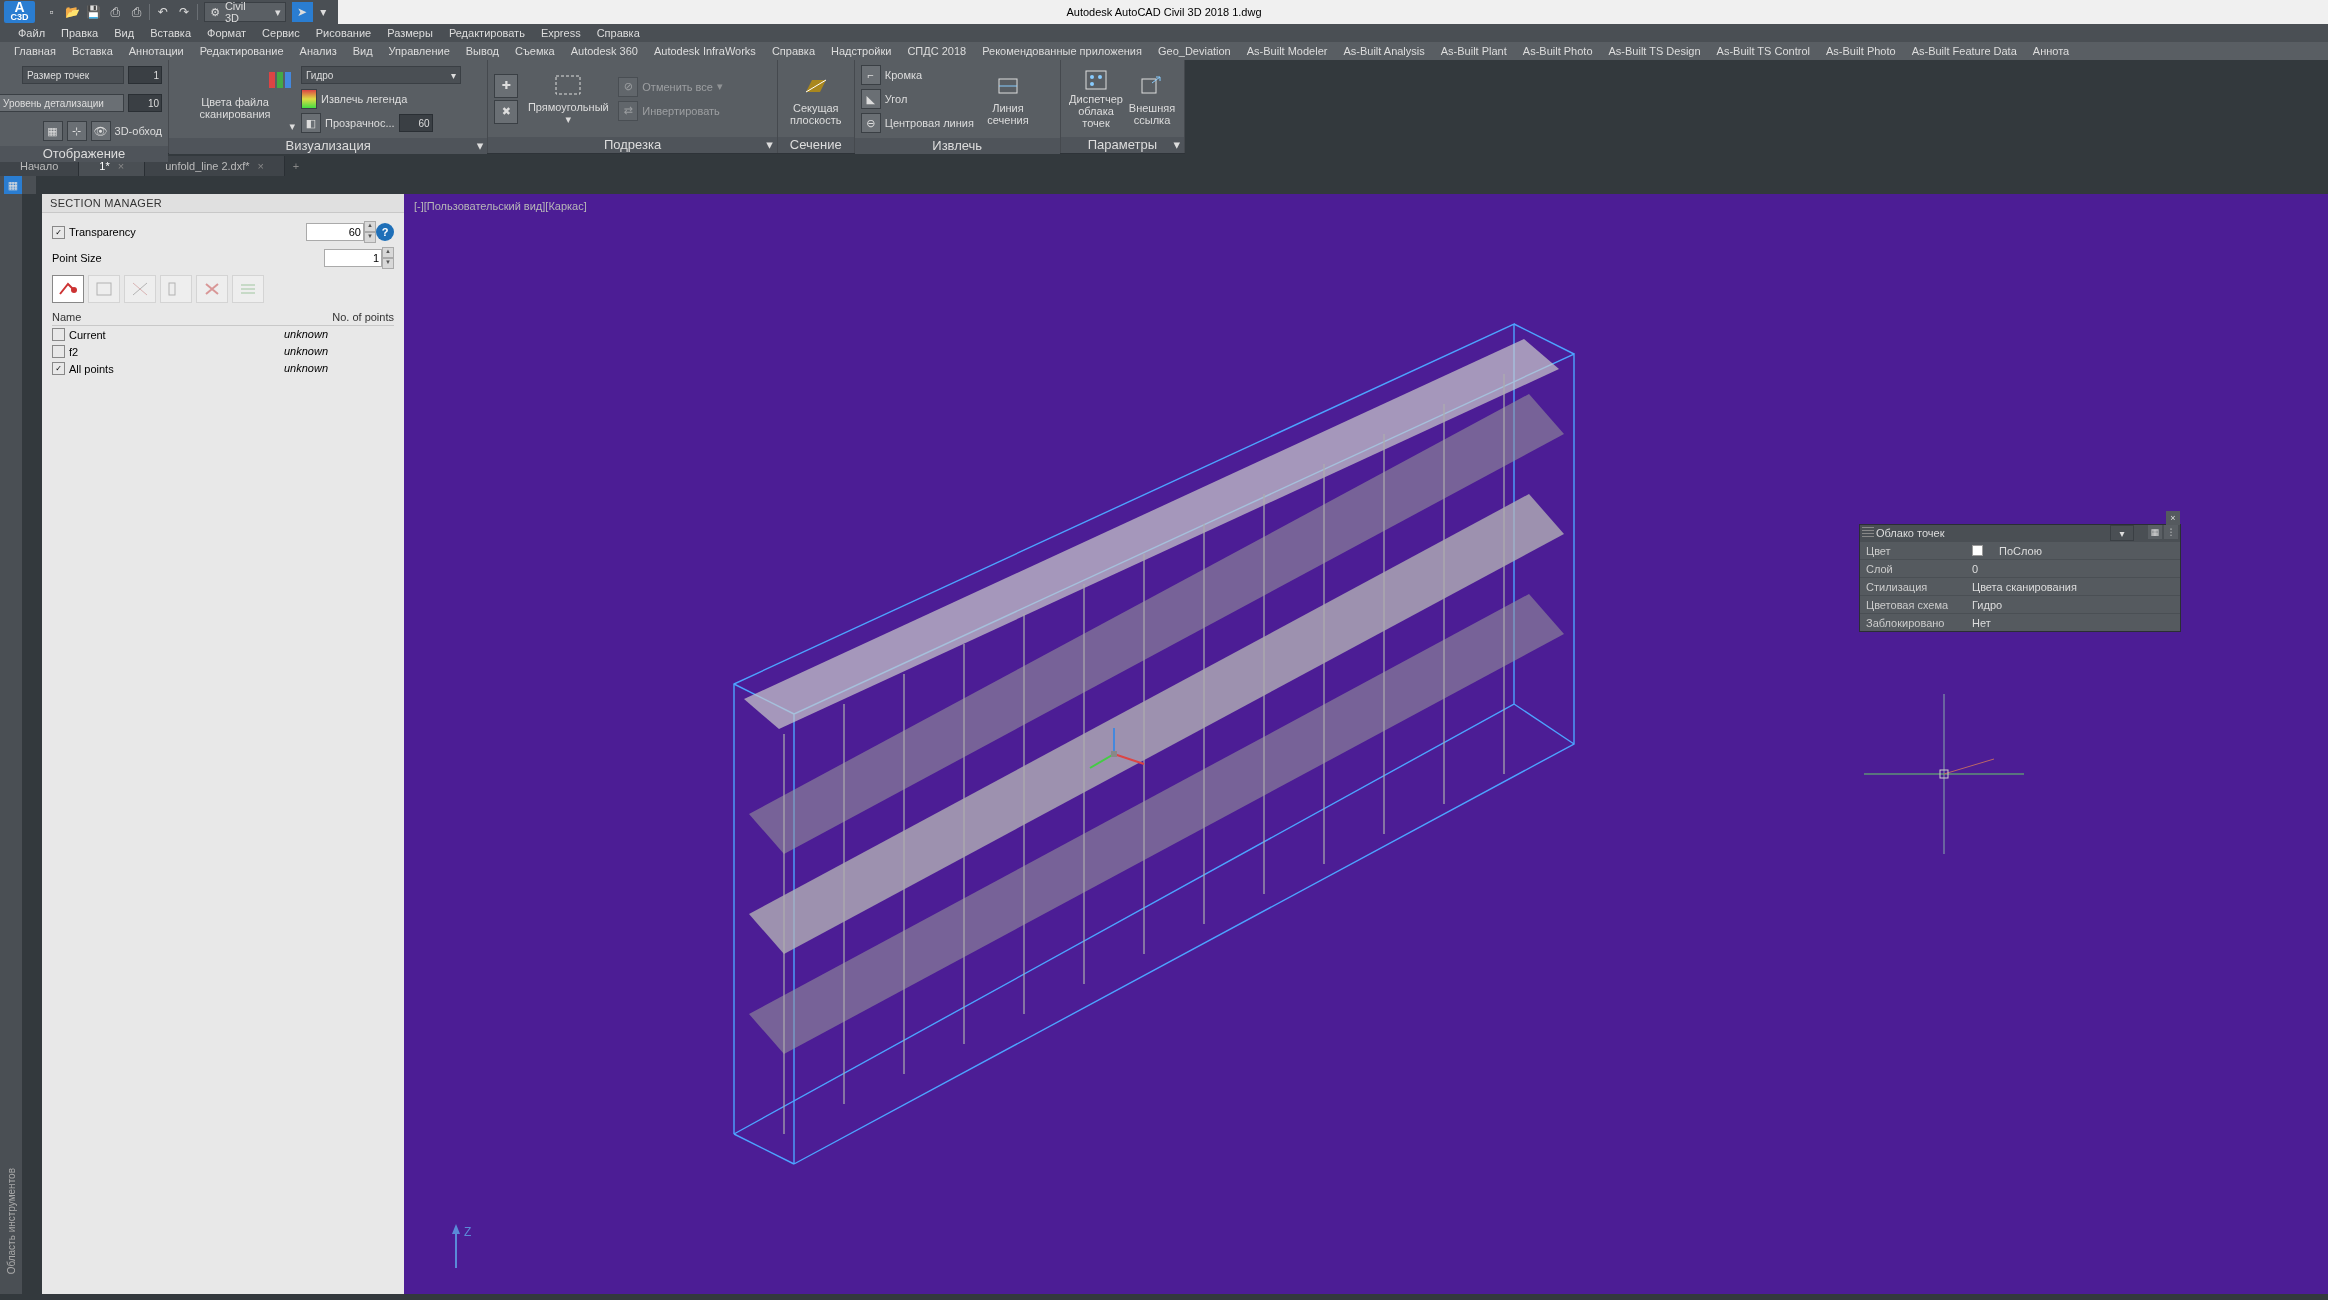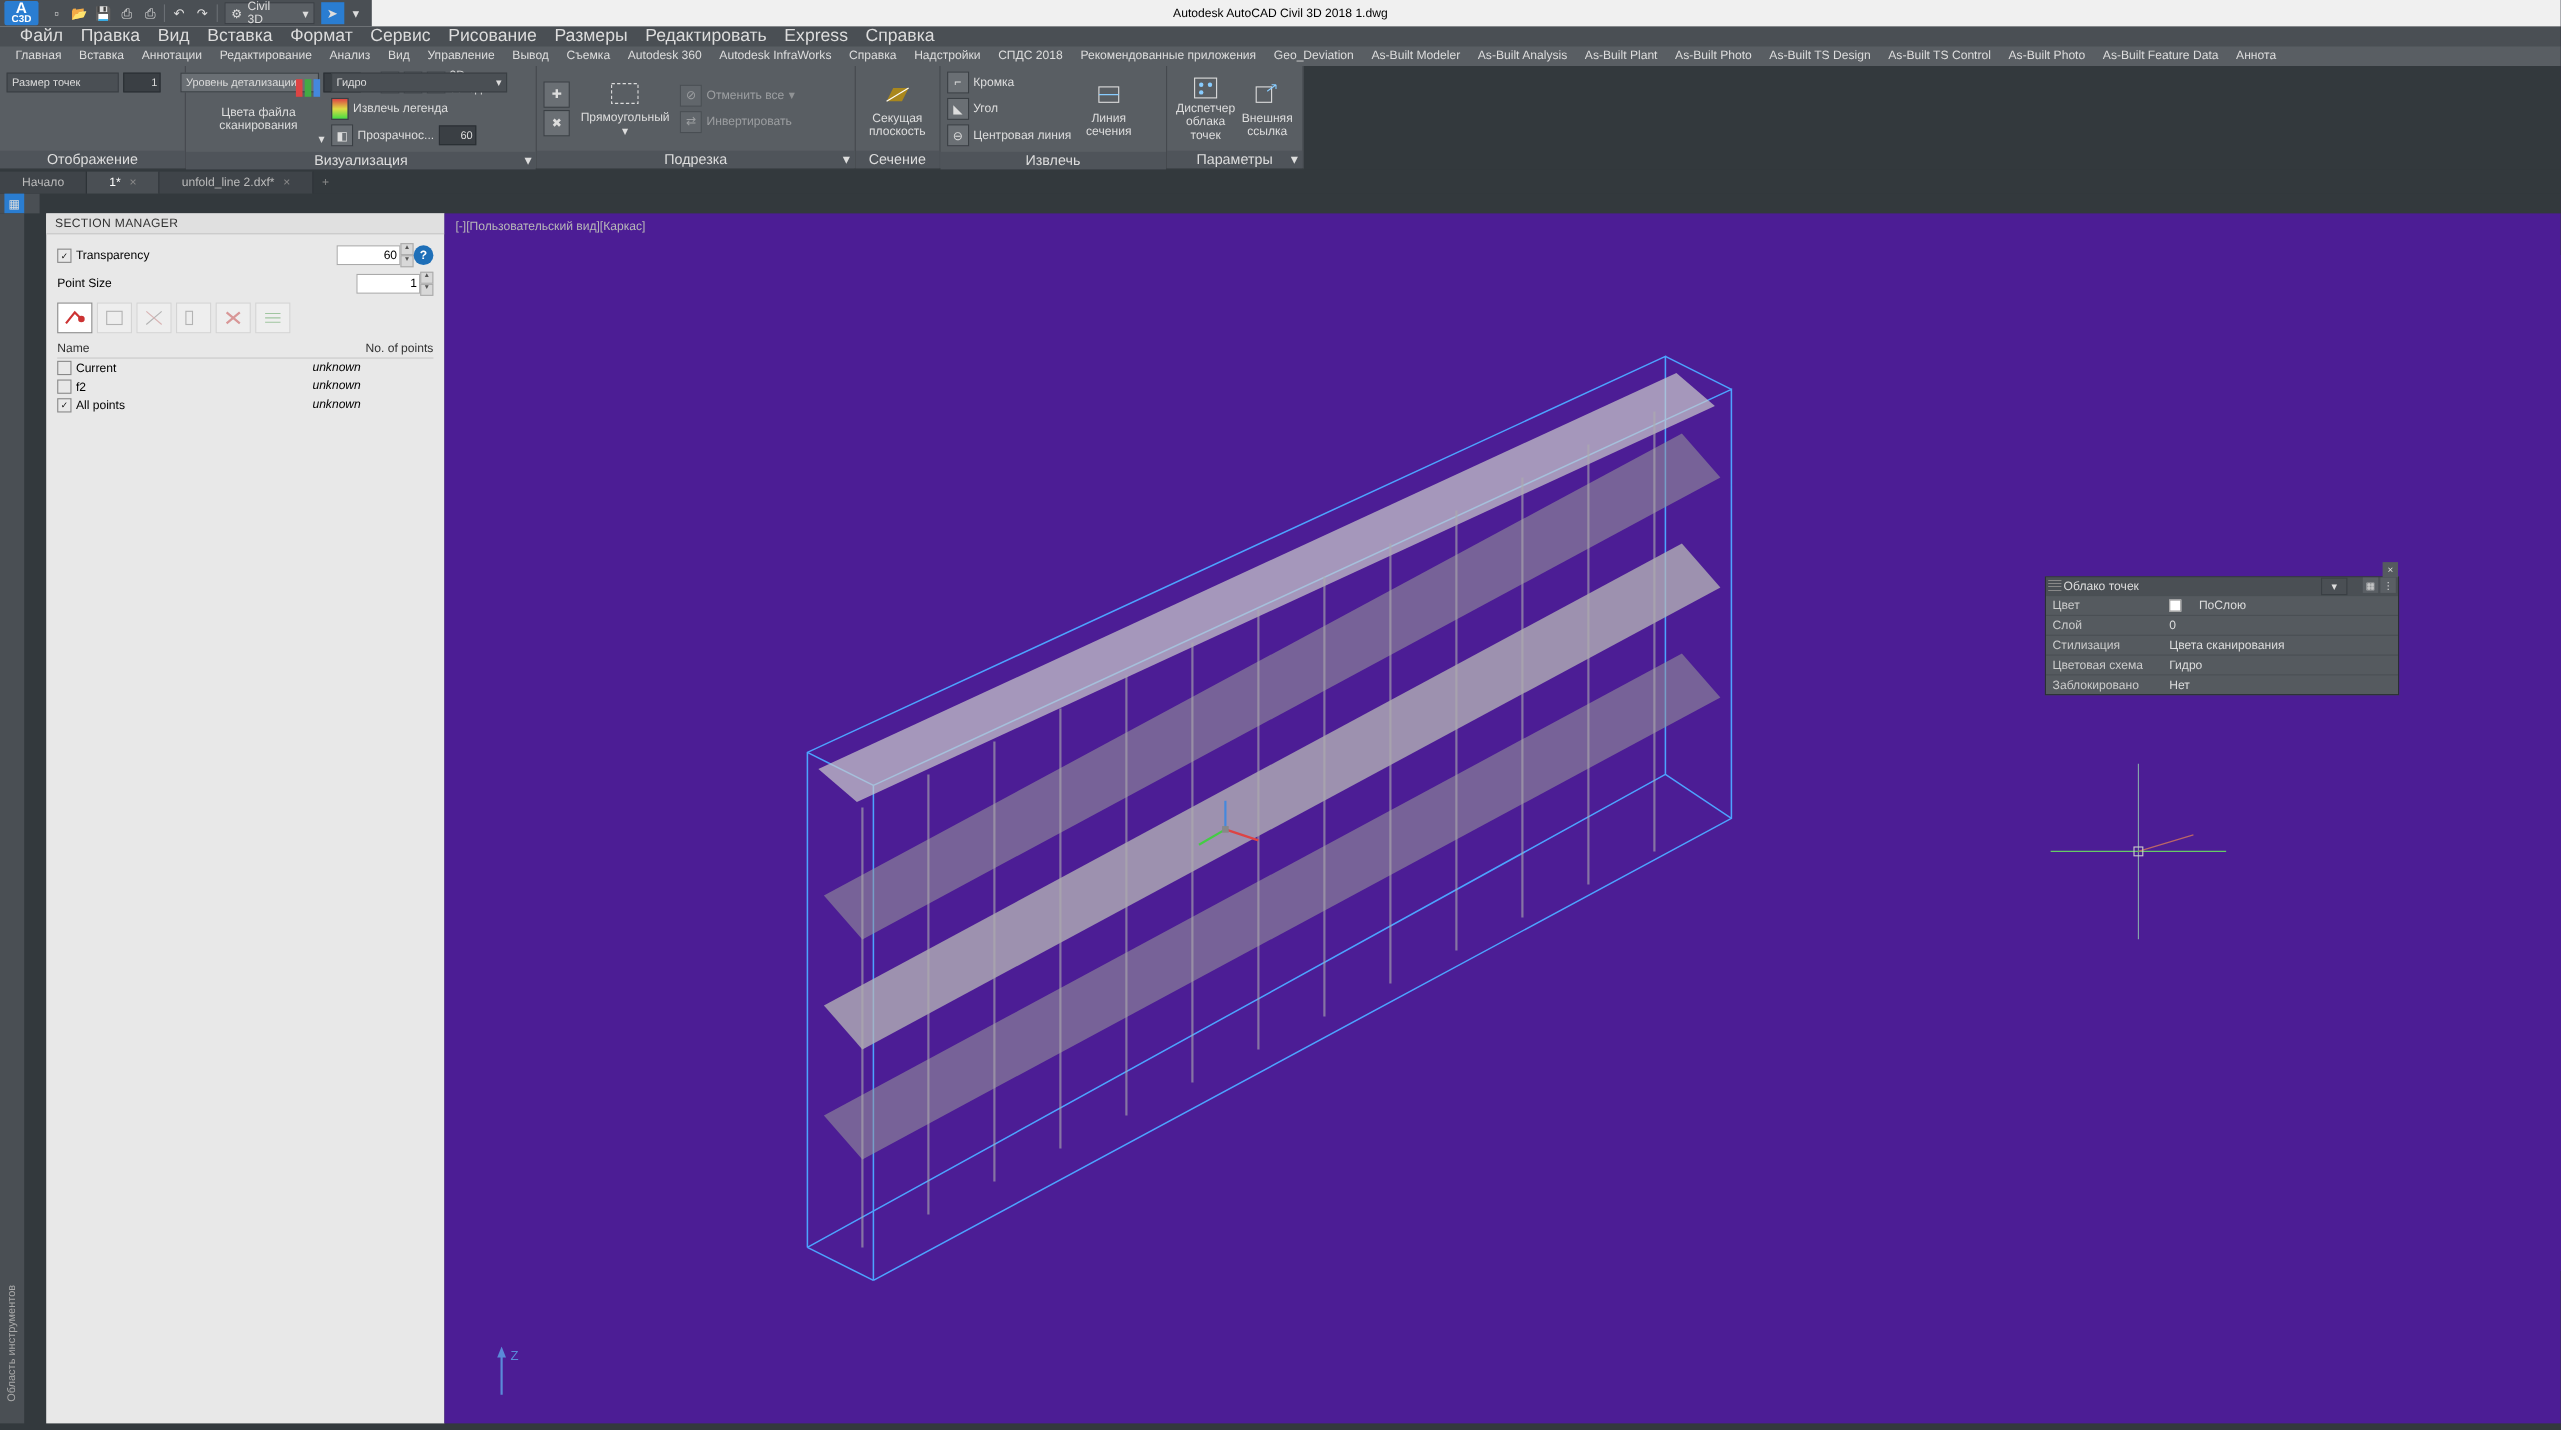--- a/index.html
+++ b/index.html
@@ -6,21 +6,21 @@
 .title-bar{height:24px;background:#f0f0f0;display:flex;align-items:center;position:relative;}
 .qat-bg{height:24px;background:#4a4f54;display:flex;align-items:center;padding:0 4px;width:330px;}
 .qat-bg .a-logo{width:32px;height:22px;background:#2a7dd1;color:#fff;display:flex;flex-direction:column;align-items:center;justify-content:center;font-size:9px;font-weight:bold;margin-right:6px;border-radius:2px;}
 .qat-bg .a-logo .big{font-size:14px;line-height:10px;}
 .qat-btn{width:22px;height:20px;display:flex;align-items:center;justify-content:center;color:#ddd;font-size:12px;}
 .qat-sep{width:1px;height:16px;background:#6a6f74;margin:0 2px;}
 .ws-combo{background:#5a5f64;border:1px solid #3a3f44;height:18px;display:flex;align-items:center;padding:0 4px;color:#ddd;margin-left:4px;}
 .ws-gear{width:14px;height:14px;display:inline-flex;align-items:center;justify-content:center;margin-right:3px;}
 .title-text{position:absolute;left:50%;transform:translateX(-50%);color:#000;font-size:11px;}
 .menu-bar{height:18px;background:#4a4f54;display:flex;align-items:center;padding:0 10px;gap:0;}
-.menu-bar span{padding:0 8px;color:#ddd;font-size:16px;}
+.menu-bar span{padding:0 8px;color:#ddd;font-size:11px;}
 .tab-bar{height:18px;background:#595e63;display:flex;align-items:center;padding:0 6px;}
 .tab-bar span{padding:0 8px;color:#ddd;font-size:11px;}
 .tab-bar span.trunc{overflow:hidden;text-overflow:clip;white-space:nowrap;max-width:38px;}
 .ribbon{height:93px;background:#595e63;display:flex;border-bottom:1px solid #2e3338;width:1185px;}
 .ribbon-panel{border-right:1px solid #45494e;display:flex;flex-direction:column;height:93px;}
 .ribbon-body{flex:1;display:flex;align-items:center;padding:4px 6px;gap:6px;}
 .ribbon-title{height:16px;background:#4f545a;color:#ddd;font-size:13px;text-align:center;line-height:16px;position:relative;}
 .ribbon-title .exp{position:absolute;right:4px;top:0;}
 .small-row{display:flex;align-items:center;height:22px;gap:4px;}
 .small-input{background:#3a3f44;border:1px solid #2a2f34;height:16px;width:48px;color:#ddd;padding:0 2px;font-size:10px;text-align:right;}
@@ -141,21 +141,21 @@
   <span>As-Built TS Design</span>
   <span>As-Built TS Control</span>
   <span>As-Built Photo</span>
   <span>As-Built Feature Data</span>
   <span class="trunc">Аннота</span>
 </div>
 
 <div class="ribbon">
 
   <div class="ribbon-panel" style="width:168px;">
-    <div class="ribbon-body" style="flex-direction:row;align-items:flex-start;gap:18px;">
+    <div class="ribbon-body" style="flex-direction:column;align-items:flex-end;gap:6px;">
       <div class="small-row">
         <div class="combo" style="width:92px;">
             <span>Размер точек</span>
           </div>
         <input class="small-input" style="width: 28px;" value="1">
       </div>
       <div class="small-row">
         <div class="combo" style="width:116px;background:#6a6f74;">
             <span>Уровень детализации</span>
           </div>

